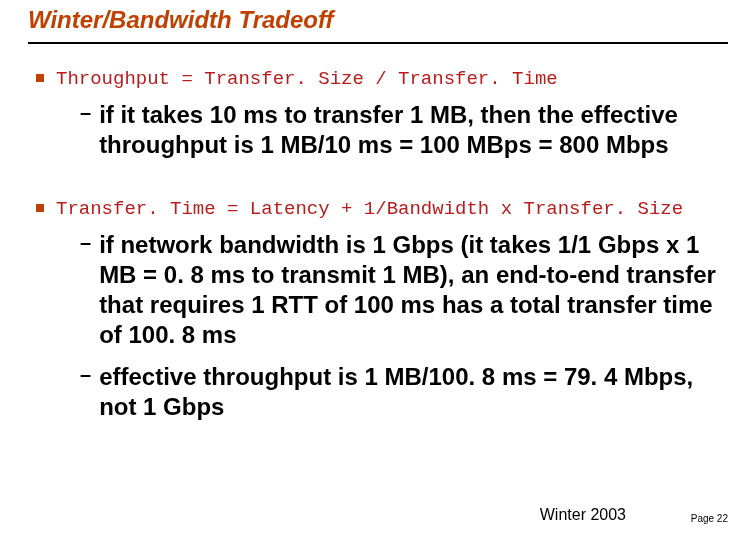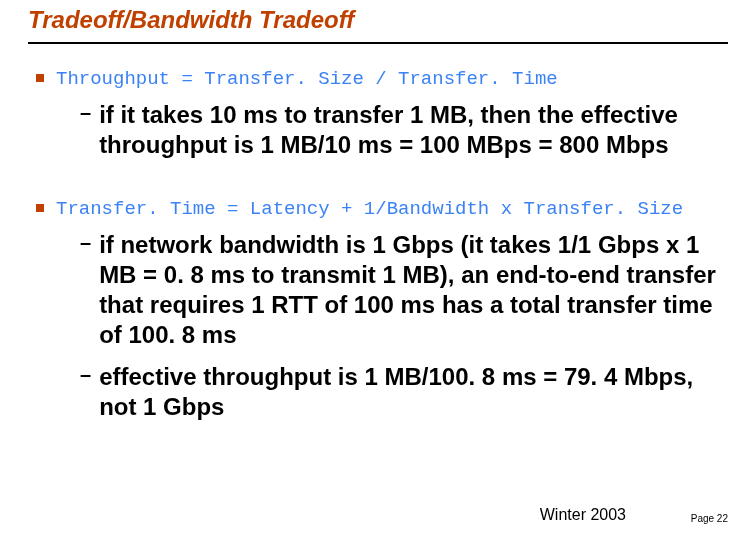--- a/index.html
+++ b/index.html
@@ -50,21 +50,21 @@
     width: 8px;
     height: 8px;
     background: #c04000;
     margin-top: 6px;
     margin-right: 12px;
     flex: 0 0 auto;
   }
   .lvl1 .txt {
     font-family: "Courier New", Courier, monospace;
     font-size: 19px;
-    color: #3b82f6;
+    color: #b91c1c;
     line-height: 1.25;
   }
   .lvl2 {
     display: flex;
     align-items: flex-start;
     margin-left: 44px;
     margin-bottom: 12px;
   }
   .lvl2 .dash {
     font-size: 20px;
@@ -104,21 +104,21 @@
     font-size: 10px;
     color: #000;
     margin-left: 20px;
   }
 </style>
 </head>
 <body>
 
 <div class="slide">
 
-  <div class="title">Tradeoff/Bandwidth Tradeoff</div>
+  <div class="title">Winter/Bandwidth Tradeoff</div>
   <div class="rule"></div>
 
   <div class="body">
 
     <div class="lvl1">
       <span class="sq"></span>
       <span class="txt">Throughput = Transfer. Size / Transfer. Time</span>
     </div>
 
     <div class="lvl2">

